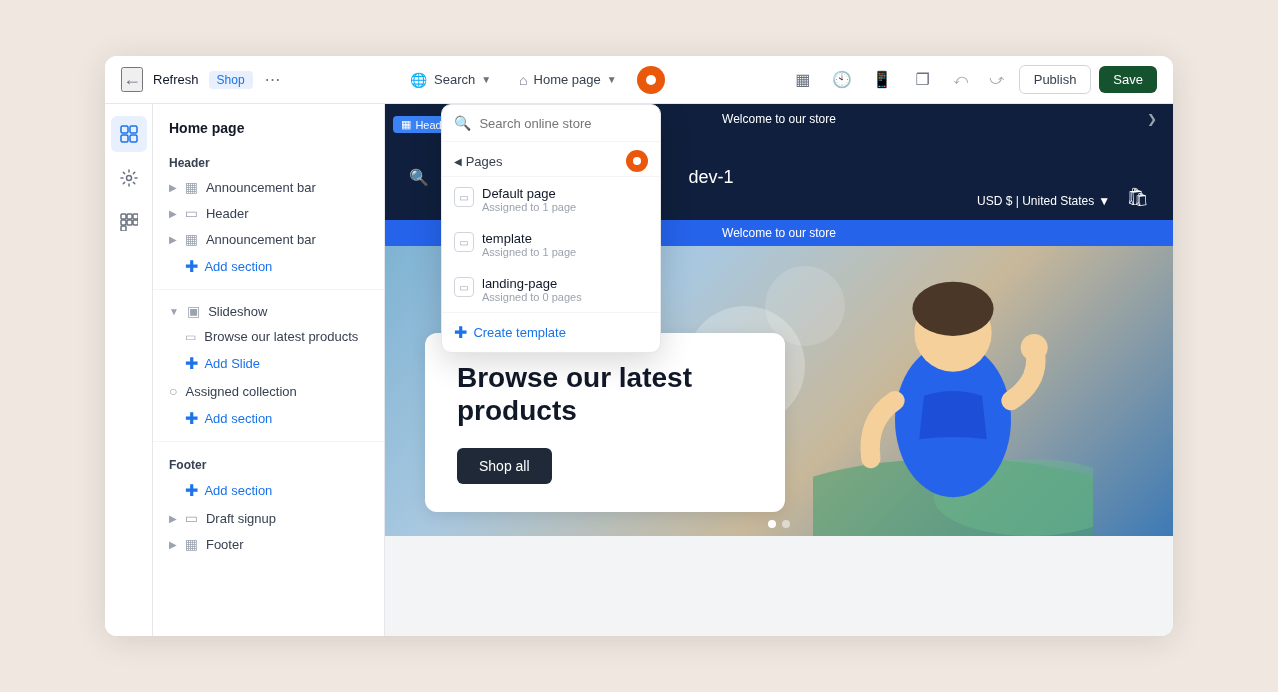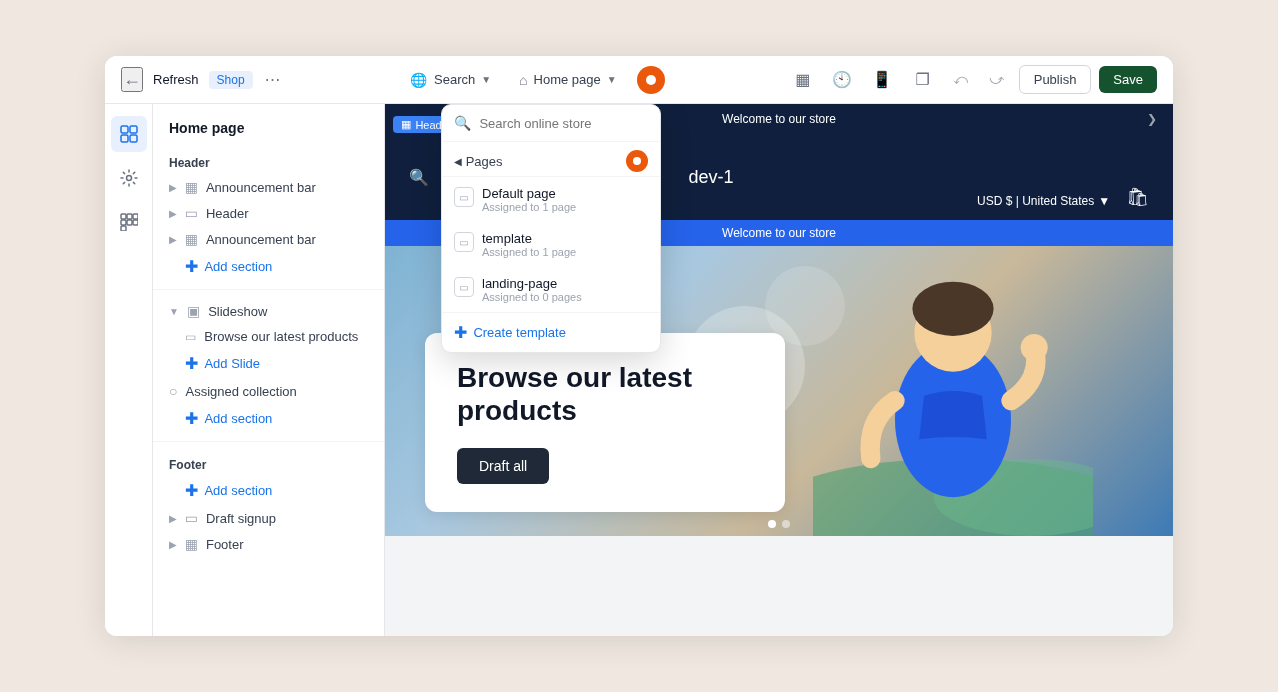--- a/index.html
+++ b/index.html
@@ -668,21 +668,21 @@
 
             <path d="M200 160 Q230 140 225 110" stroke="#f5d09a" stroke-width="20" stroke-linecap="round" fill="none"></path>
 
             <circle cx="224" cy="105" r="14" fill="#f5d09a"></circle>
           </svg>
         </div>
 
         <div class="hero-slide-content">
           <div class="hero-card">
             <div class="hero-title">Browse our latest products</div>
-            <button class="shop-all-btn">Draft all</button>
+            <button class="shop-all-btn">Shop all</button>
           </div>
         </div>
 
         <div class="hero-dots">
           <div class="hero-dot active"></div>
           <div class="hero-dot"></div>
         </div>
       </div>
 
       <div class="dropdown-overlay">

